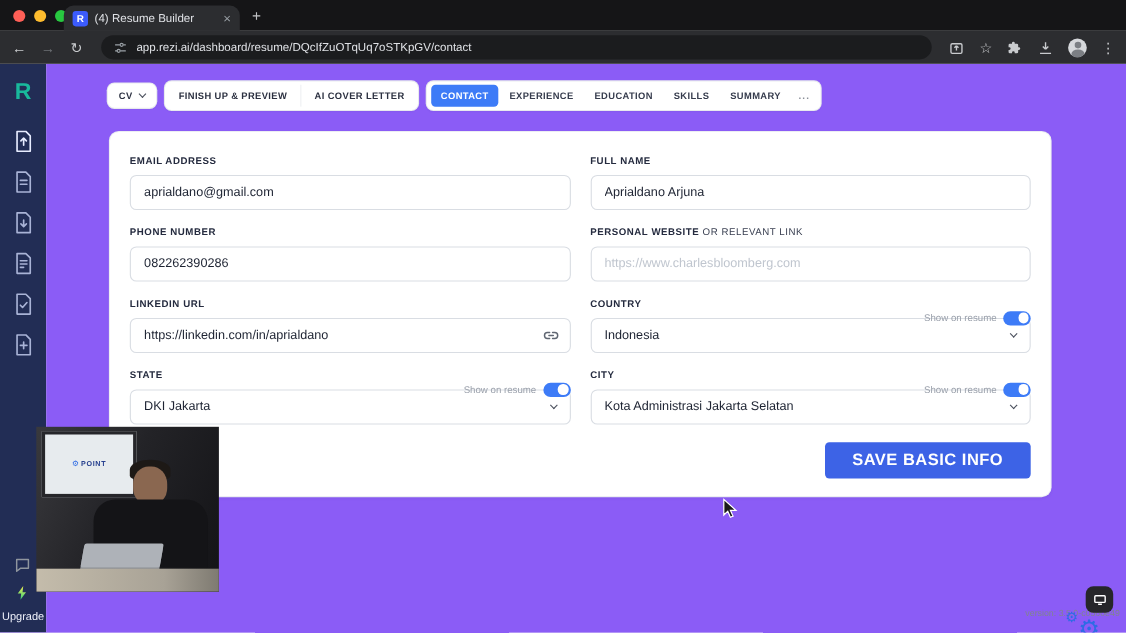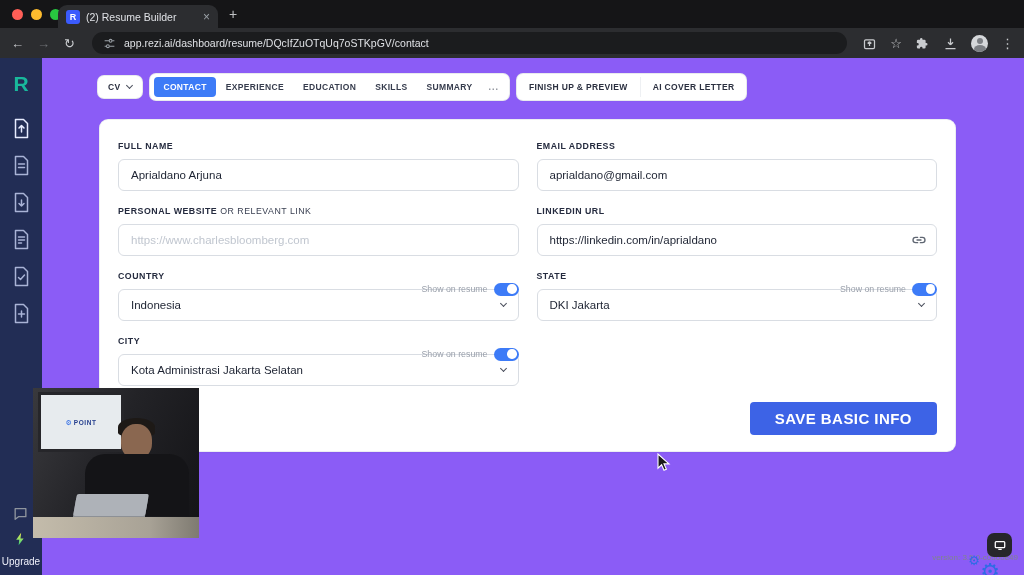--- a/index.html
+++ b/index.html
@@ -105,21 +105,21 @@
 <body>
 
 <div class="titlebar">
   <div class="traffic">
     <span class="tl red"></span>
     <span class="tl yellow"></span>
     <span class="tl green"></span>
   </div>
   <div class="tab">
     <span class="favicon">R</span>
-    <span class="tab-title">(2) Resume Builder</span>
+    <span class="tab-title">(4) Resume Builder</span>
     <span class="tab-close">×</span>
   </div>
   <span class="newtab">+</span>
 </div>
 
 <div class="toolbar">
   <span class="navbtn">←</span>
   <span class="navbtn dim">→</span>
   <span class="navbtn">↻</span>
   <div class="urlbar">
@@ -194,51 +194,57 @@
     </div>
   </aside>
 
   <div class="content">
 
     <div class="navrow">
       <div class="pill cv-pill">
         <span>CV</span>
         <span class="chev"></span>
       </div>
+      <div class="pill actions-pill">
+        <span class="action-item">FINISH UP &amp; PREVIEW</span>
+        <span class="action-item">AI COVER LETTER</span>
+      </div>
       <div class="pill tabs-pill">
         <span class="tab-item active">CONTACT</span>
         <span class="tab-item">EXPERIENCE</span>
         <span class="tab-item">EDUCATION</span>
         <span class="tab-item">SKILLS</span>
         <span class="tab-item">SUMMARY</span>
         <span class="more">...</span>
       </div>
-      <div class="pill actions-pill">
-        <span class="action-item">FINISH UP &amp; PREVIEW</span>
-        <span class="action-item">AI COVER LETTER</span>
-      </div>
     </div>
 
     <div class="card">
       <div class="form-grid">
 
         <div class="field">
           <div class="label-row">
+            <span class="flabel">EMAIL ADDRESS</span>
+          </div>
+          <input class="finput" readonly="" value="aprialdano@gmail.com" style="">
+        </div>
+
+        <div class="field">
+          <div class="label-row">
             <span class="flabel">FULL NAME</span>
           </div>
           <input class="finput" readonly="" value="Aprialdano Arjuna" style="">
         </div>
 
         <div class="field">
           <div class="label-row">
-            <span class="flabel">EMAIL ADDRESS</span>
-          </div>
-          <input class="finput" readonly="" value="aprialdano@gmail.com" style="">
-        </div>
-
+            <span class="flabel">PHONE NUMBER</span>
+          </div>
+          <input class="finput" readonly="" value="082262390286" style="">
+        </div>
 
         <div class="field">
           <div class="label-row">
             <span class="flabel">
               <span>PERSONAL WEBSITE</span><span class="soft"> OR RELEVANT LINK</span>
             </span>
           </div>
           <input class="finput" readonly="" placeholder="https://www.charlesbloomberg.com" style="">
         </div>
 

